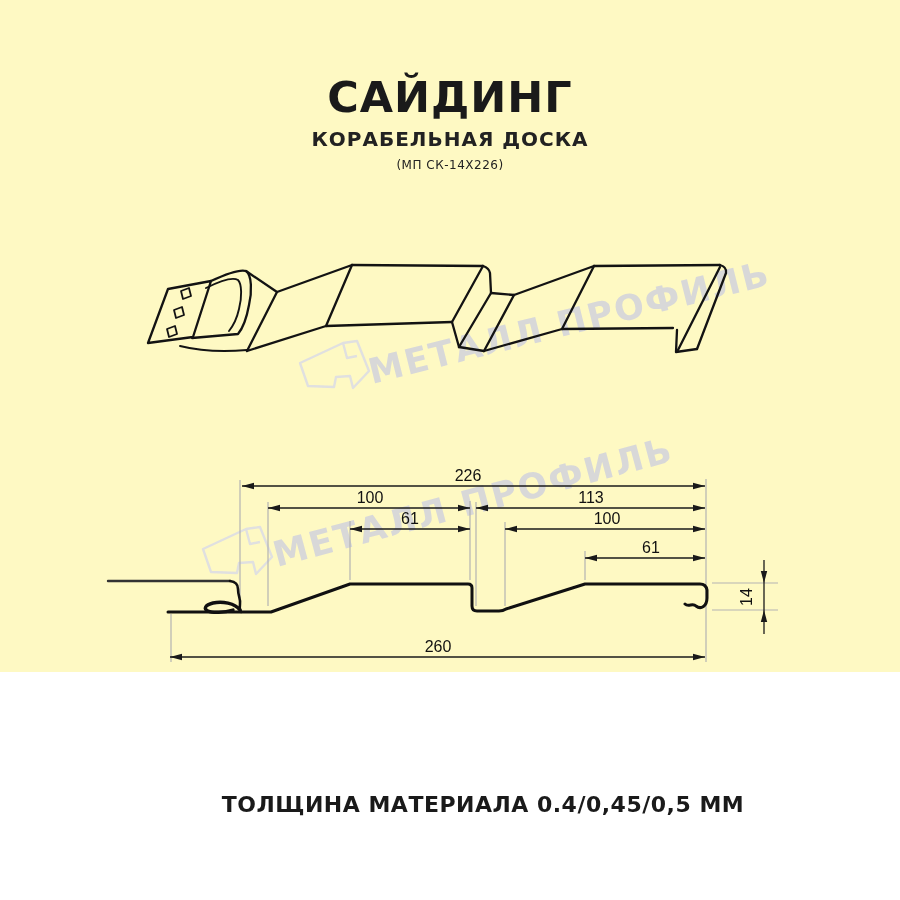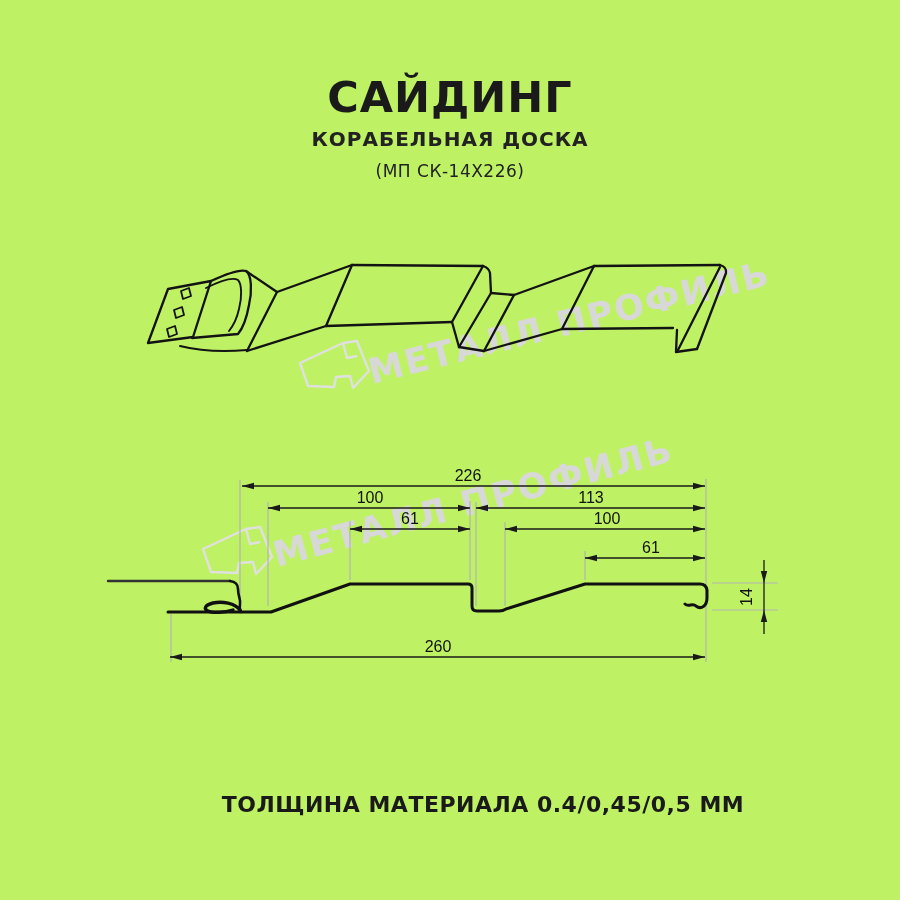--- a/index.html
+++ b/index.html
@@ -1,22 +1,22 @@
 <!DOCTYPE html>
 <html><head>
 <meta charset="utf-8">
 <style>
   html,body{margin:0;padding:0;}
   body{width:900px;height:900px;background:#ffffff;font-family:"DejaVu Sans","Liberation Sans",sans-serif;overflow:hidden;}
-  .page{position:relative;width:900px;height:900px;background:#bef264;}
+  .page{position:relative;width:900px;height:672px;background:#fef9c3;}
 
   .header{position:absolute;top:72px;left:0;width:900px;text-align:center;color:#1b1b1b;}
   .title{font-size:43px;font-weight:bold;letter-spacing:1px;line-height:50px;color:#1a1a1a;}
   .subtitle{font-size:20px;font-weight:bold;letter-spacing:1px;line-height:26px;margin-top:4px;color:#222;}
-  .model{font-size:17px;font-weight:500;letter-spacing:0.5px;line-height:22px;margin-top:8px;color:#222;text-align:center;}
+  .model{font-size:12px;font-weight:500;letter-spacing:0.5px;line-height:22px;margin-top:2px;color:#222;text-align:center;}
 
   .footer{position:absolute;top:792px;left:0;width:900px;text-align:center;
           font-size:22px;font-weight:bold;letter-spacing:0.5px;color:#1a1a1a;margin-left:33px;}
 
   svg.scene{position:absolute;top:0;left:0;}
   .wm-text{font-family:"DejaVu Sans","Liberation Sans",sans-serif;font-size:35px;font-weight:bold;letter-spacing:2px;fill:#d8d8d8;}
   .dim-text{font-family:"Liberation Sans",sans-serif;font-size:16px;fill:#111;}
   .outline{stroke:#131313;stroke-width:2.3;fill:none;stroke-linejoin:round;stroke-linecap:round;}
   .profile{stroke:#111;stroke-width:3;fill:none;stroke-linejoin:round;stroke-linecap:round;}
   .dimline{stroke:#1a1a1a;stroke-width:1.3;fill:none;}

